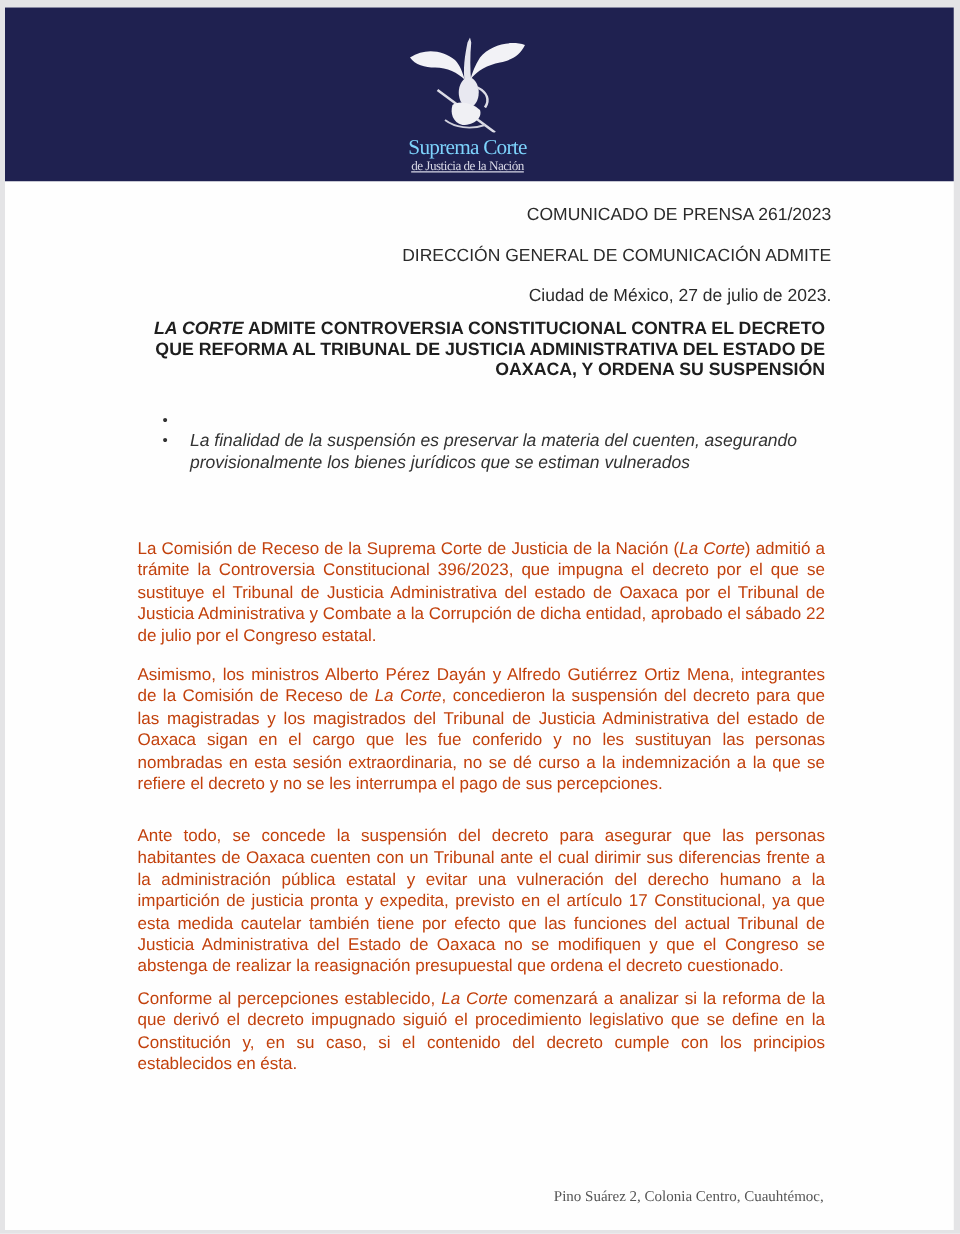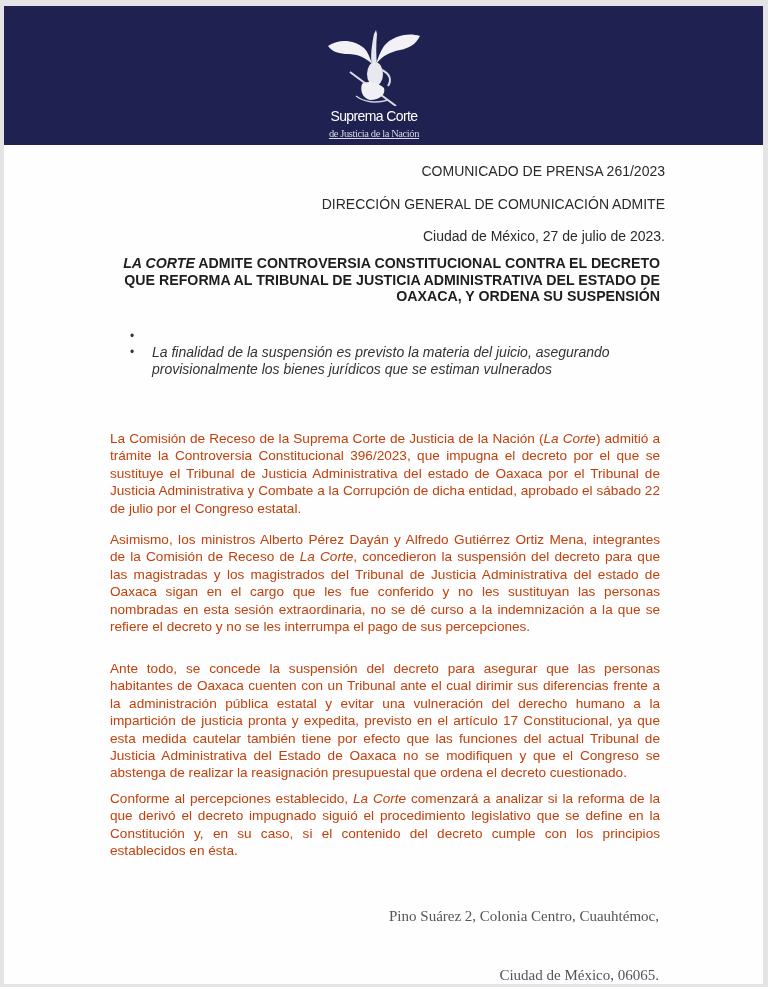--- a/index.html
+++ b/index.html
@@ -17,21 +17,21 @@
   .header-band {
     position: absolute; left: 0; top: 0; width: 759px; height: 139px;
     background: #1f2150;
   }
   .logo {
     position: absolute; left: 310px; top: 18px; width: 120px; height: 120px;
   }
   .logo svg { position: absolute; left: 6px; top: 0; }
   .logo-title {
     position: absolute; left: 0; top: 84px; width: 120px; text-align: center;
-    font-family: Liberation Sans, sans-serif; color: #ffffff; font-size: 14px;
+    font-family: Liberation Serif, serif; color: #7dd3fc; font-size: 17px;
     letter-spacing: -0.6px; white-space: nowrap;
   }
   .logo-sub {
     position: absolute; left: 0; top: 104px; width: 120px; text-align: center;
     font-family: "Liberation Serif", serif; color: #d8d8e6; font-size: 10.5px;
     letter-spacing: -0.4px; white-space: nowrap; text-decoration: underline;
   }
   .meta-line {
     position: absolute; right: 103px; font-size: 14px; color: #2a2a2a; white-space: nowrap;
   }
@@ -46,22 +46,22 @@
   }
   .bullet-dot {
     position: absolute; left: 4px; top: 0; font-style: normal; font-size: 12px;
   }
   .para {
     position: absolute; left: 110px; width: 550px; font-size: 13.6px;
     line-height: 17.4px; text-align: justify; color: #c2410c;
   }
   .para i { font-style: italic; }
   .footer {
-    position: absolute; font-family: "Liberation Serif", serif; font-size: 15px;
-    color: #555; white-space: nowrap;
+    position: absolute; font-family: "Liberation Serif", serif; font-size: 12px;
+    color: #555; white-space: nowrap; margin-top: 42px;
   }
 </style>
 </head>
 <body>
 
 <div class="page">
   <div class="header-band">
     <div class="logo">
       <svg width="108" height="82" viewBox="0 0 108 82">
 
@@ -92,21 +92,21 @@
 <div class="headline">
   <i>LA CORTE</i><span> ADMITE CONTROVERSIA CONSTITUCIONAL CONTRA EL DECRETO QUE REFORMA AL TRIBUNAL DE JUSTICIA ADMINISTRATIVA DEL ESTADO DE OAXACA, Y ORDENA SU SUSPENSIÓN</span>
 </div>
 
 <div class="bullets">
   <div class="bullet">
     <span class="bullet-dot">•</span>
   </div>
   <div class="bullet">
     <span class="bullet-dot">•</span>
-    <span>La finalidad de la suspensión es previsto la materia del juicio, asegurando provisionalmente los bienes jurídicos que se estiman vulnerados</span>
+    <span>La finalidad de la suspensión es preservar la materia del cuenten, asegurando provisionalmente los bienes jurídicos que se estiman vulnerados</span>
   </div>
 </div>
 
 <div class="para" style="top:430px;"><span>La Comisión de Receso de la Suprema Corte de Justicia de la Nación (</span><i>La Corte</i><span>) admitió a trámite la Controversia Constitucional 396/2023, que impugna el decreto por el que se sustituye el Tribunal de Justicia Administrativa del estado de Oaxaca por el Tribunal de Justicia Administrativa y Combate a la Corrupción de dicha entidad, aprobado el sábado 22 de julio por el Congreso estatal.</span></div>
 
 <div class="para" style="top:531px;"><span>Asimismo, los ministros Alberto Pérez Dayán y Alfredo Gutiérrez Ortiz Mena, integrantes de la Comisión de Receso de </span><i>La Corte</i><span>, concedieron la suspensión del decreto para que las magistradas y los magistrados del Tribunal de Justicia Administrativa del estado de Oaxaca sigan en el cargo que les fue conferido y no les sustituyan las personas nombradas en esta sesión extraordinaria, no se dé curso a la indemnización a la que se refiere el decreto y no se les interrumpa el pago de sus percepciones.</span></div>
 
 <div class="para" style="top:660px;"><span>Ante todo, se concede la suspensión del decreto para asegurar que las personas habitantes de Oaxaca cuenten con un Tribunal ante el cual dirimir sus diferencias frente a la administración pública estatal y evitar una vulneración del derecho humano a la impartición de justicia pronta y expedita, previsto en el artículo 17 Constitucional, ya que esta medida cautelar también tiene por efecto que las funciones del actual Tribunal de Justicia Administrativa del Estado de Oaxaca no se modifiquen y que el Congreso se abstenga de realizar la reasignación presupuestal que ordena el decreto cuestionado.</span></div>
 
 <div class="para" style="top:790px;"><span>Conforme al percepciones establecido, </span><i>La Corte</i><span> comenzará a analizar si la reforma de la que derivó el decreto impugnado siguió el procedimiento legislativo que se define en la Constitución y, en su caso, si el contenido del decreto cumple con los principios establecidos en ésta.</span></div>

